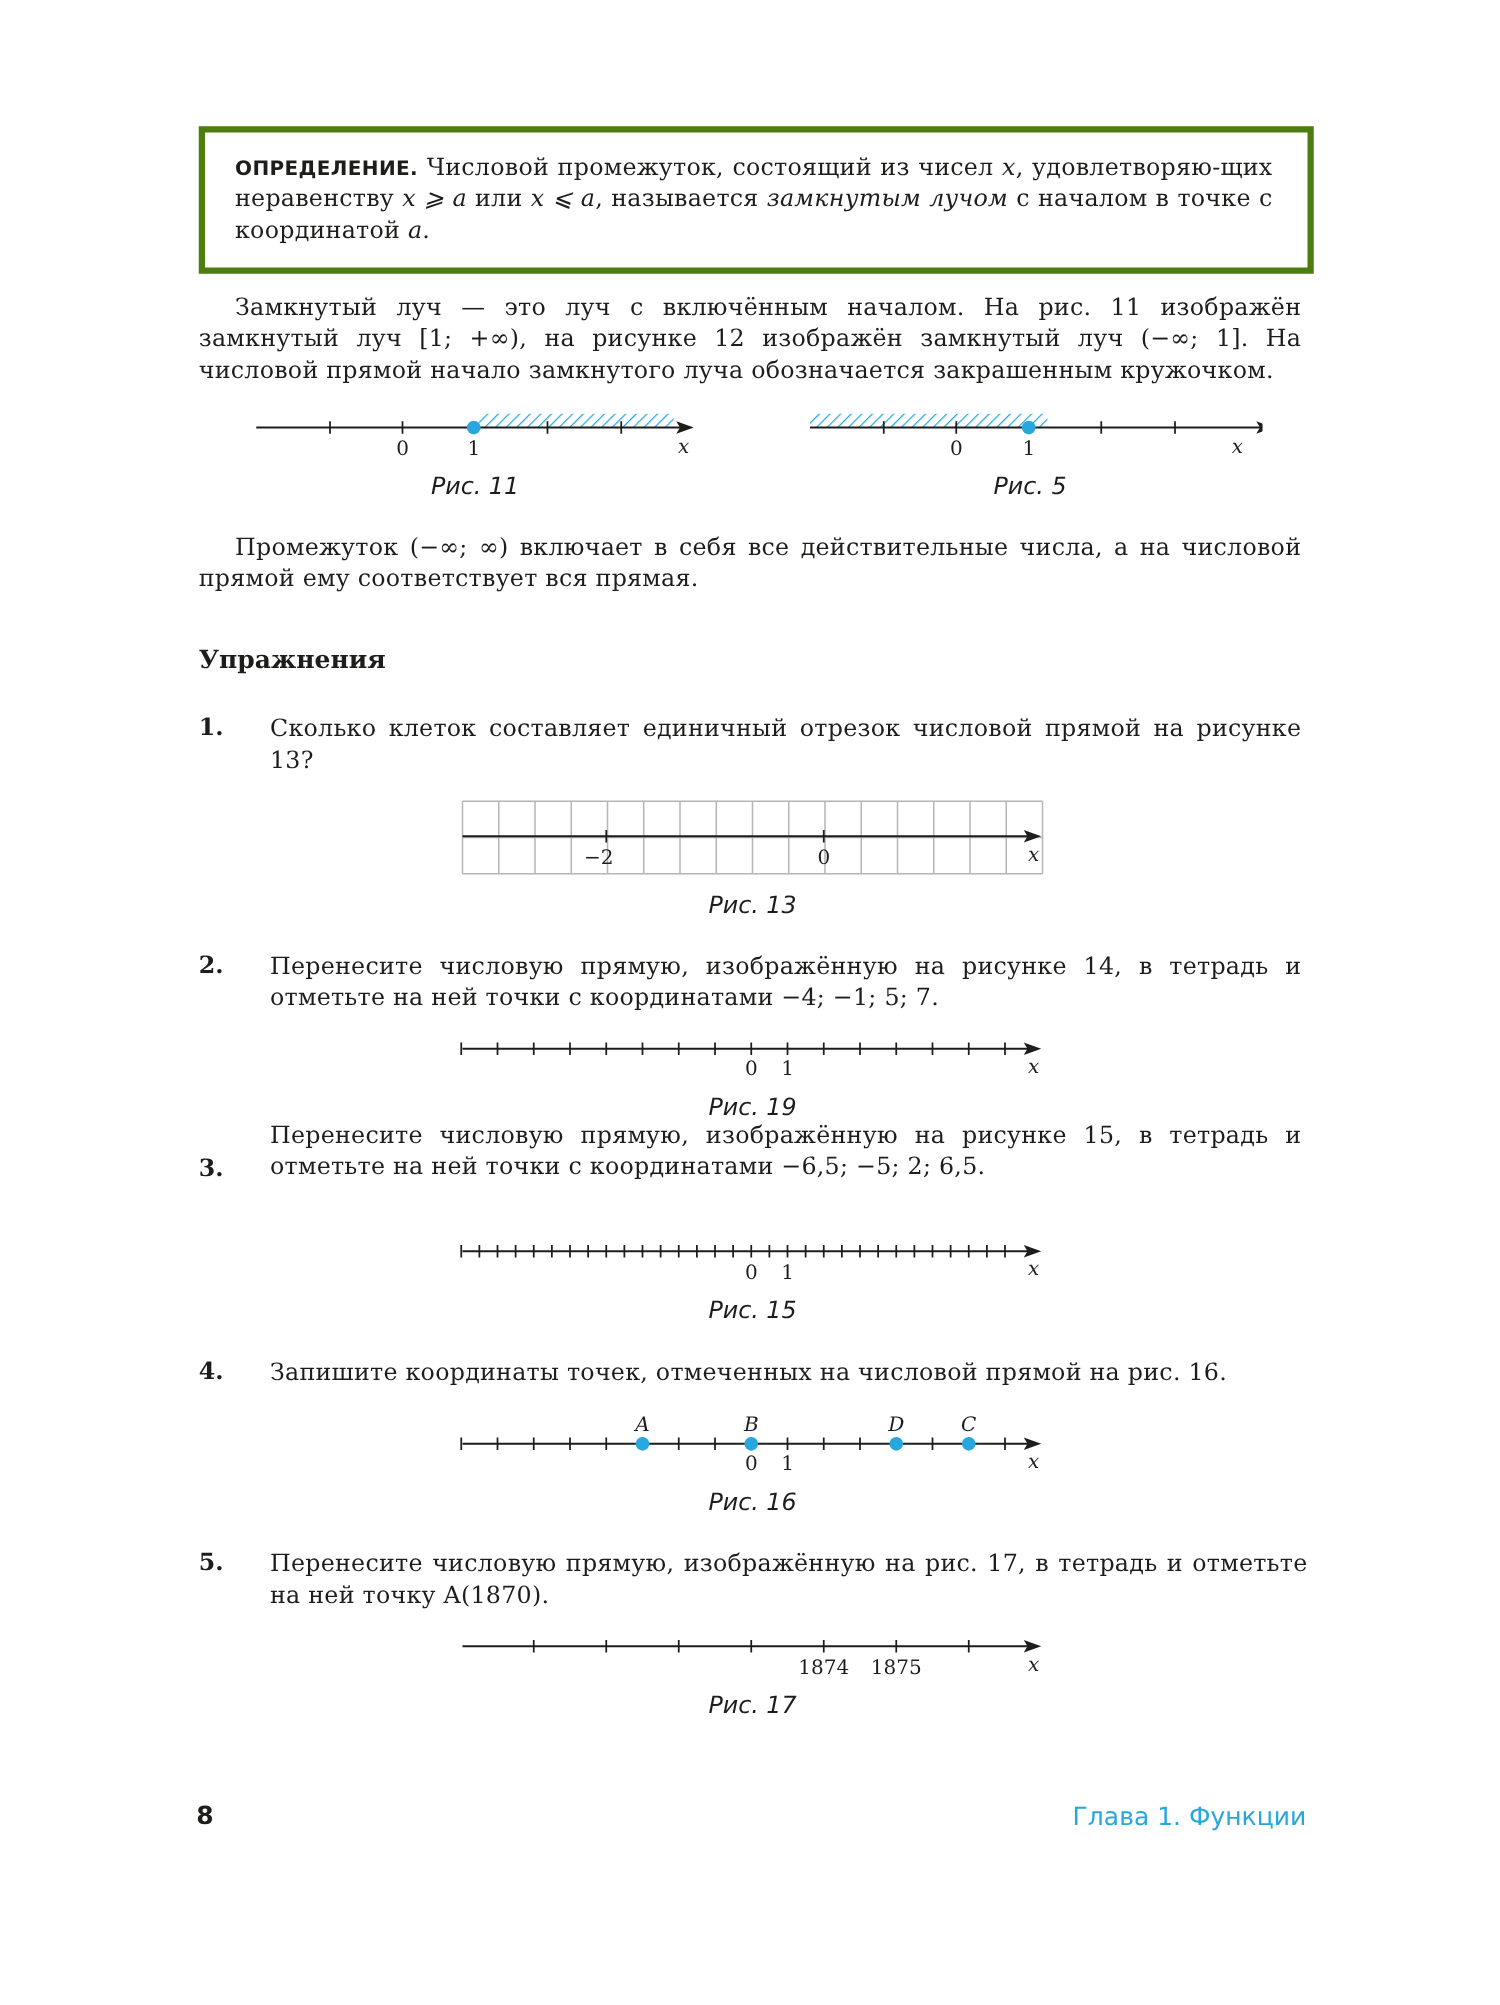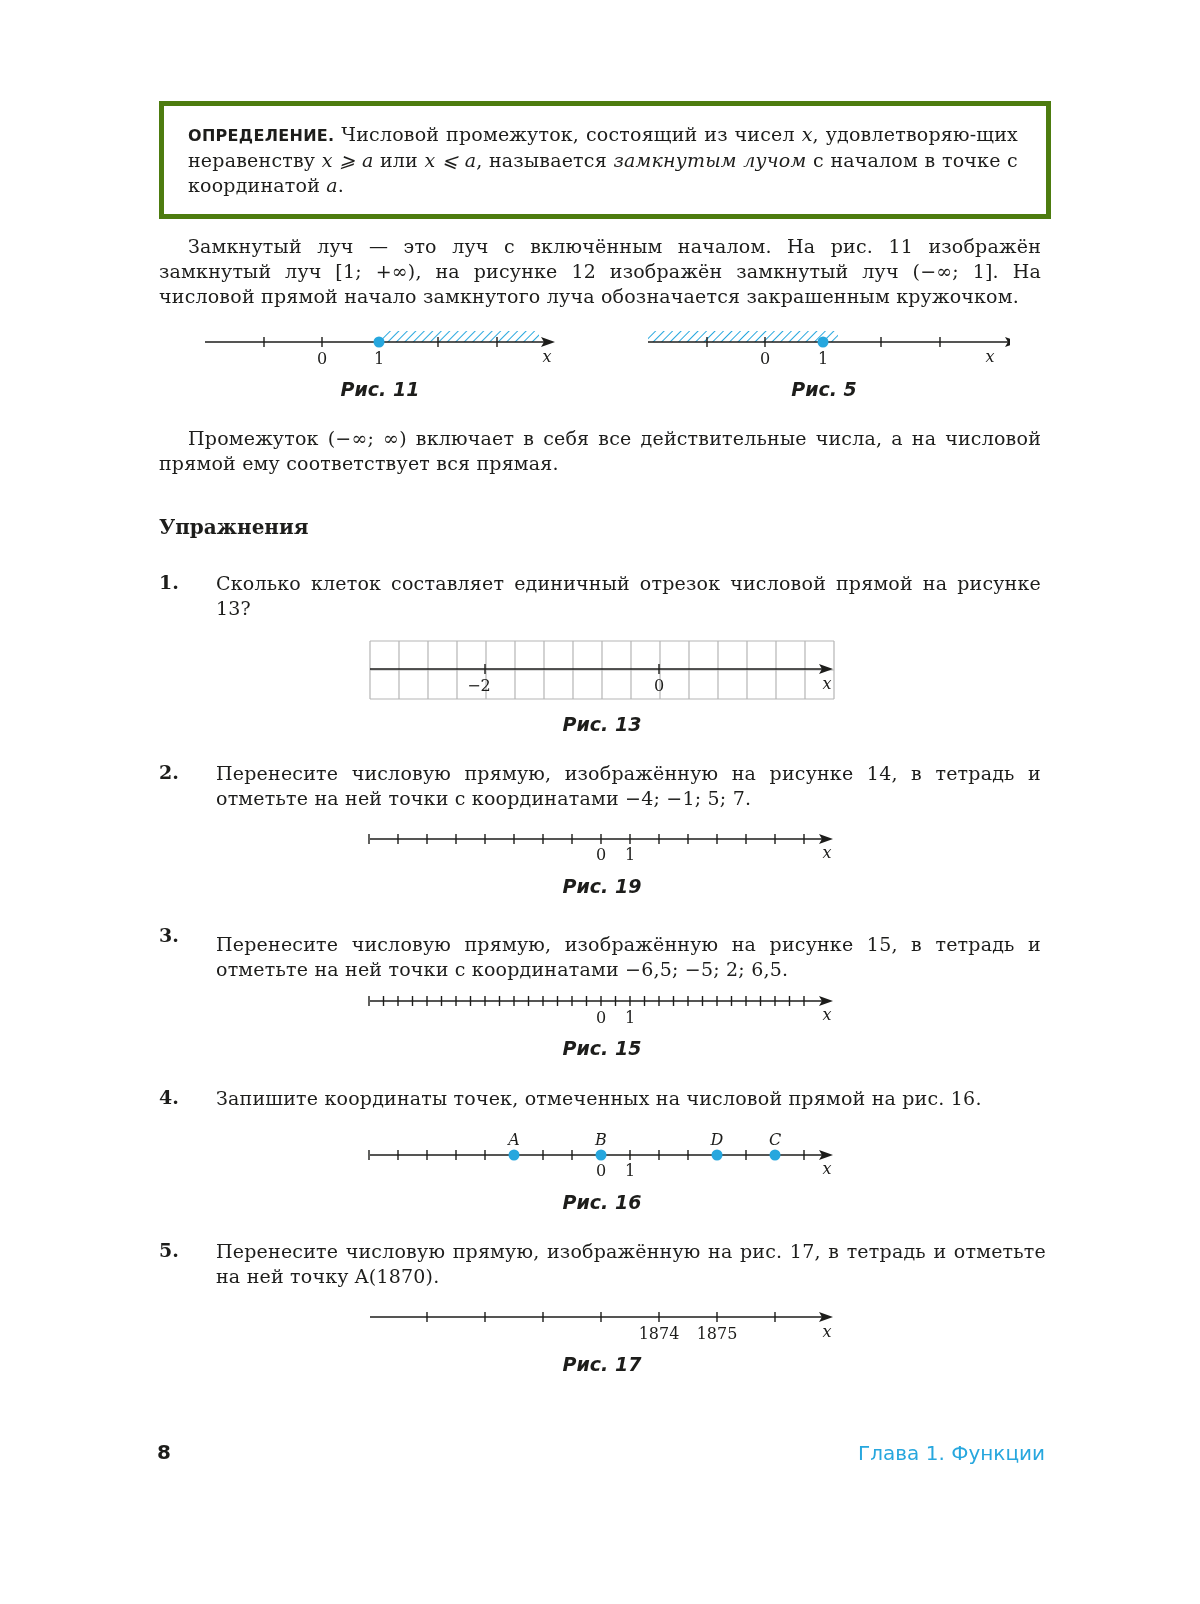--- a/index.html
+++ b/index.html
@@ -5,21 +5,21 @@
   html,body{margin:0;padding:0;background:#ffffff;}
   body{width:1200px;height:1604px;position:relative;overflow:hidden;
        font-family:"DejaVu Serif","Liberation Serif",serif;color:#1d1d1b;}
   .abs{position:absolute;}
   .txt{font-size:19px;line-height:25px;letter-spacing:0.2px;}
   .just{text-align:justify;text-align-last:left;}
   .defbox{left:159px;top:101px;width:882px;height:108px;border:5px solid #4d7c0f;box-sizing:content-box;}
   .defbox .inner{position:absolute;left:24px;top:16px;width:830px;}
   .deflabel{font-family:"DejaVu Sans","Liberation Sans",sans-serif;font-weight:bold;font-size:16px;letter-spacing:0.3px;}
   .it{font-style:italic;}
-  .caption{font-family:"DejaVu Sans","Liberation Sans",sans-serif;font-style:italic;font-size:19px;color:#1d1d1b;text-align:center;font-weight:bold;}
+  .caption{font-family:"DejaVu Sans","Liberation Sans",sans-serif;font-style:italic;font-size:19px;color:#1d1d1b;text-align:center;}
   .heading{font-weight:bold;font-size:20px;}
   .num{font-weight:bold;font-size:19px;}
   .footer-num{font-family:"DejaVu Sans","Liberation Sans",sans-serif;font-weight:bold;font-size:20px;}
   .footer-chap{font-family:"DejaVu Sans","Liberation Sans",sans-serif;font-size:20px;color:#27a7de;}
   svg text{font-family:"DejaVu Serif","Liberation Serif",serif;font-size:16px;fill:#1d1d1b;}
   svg text.ital{font-style:italic;}
 </style>
 </head>
 <body>
 
@@ -134,21 +134,21 @@
       <line x1="410" y1="8" x2="410" y2="18"></line>
       <line x1="439" y1="8" x2="439" y2="18"></line>
     </g>
   <text x="236" y="34" text-anchor="middle">0</text>
   <text x="265" y="34" text-anchor="middle">1</text>
   <text class="ital" x="462" y="32" text-anchor="middle">x</text>
 </svg>
 <div class="abs caption" style="left:502px;top:875px;width:200px;">Рис. 19</div>
 
 <div class="abs num" style="left:159px;top:924px;">3.</div>
-<div class="abs txt just" style="left:216px;top:932px;width:825px;">Перенесите числовую прямую, изображённую на рисунке 15, в тетрадь и отметьте на ней точки с координатами −6,5; −5; 2; 6,5.</div>
+<div class="abs txt just" style="left:216px;top:896px;width:825px;">Перенесите числовую прямую, изображённую на рисунке 15, в тетрадь и отметьте на ней точки с координатами −6,5; −5; 2; 6,5.</div>
 
 <svg class="abs" style="left:365px;top:988px;" width="480" height="46">
   <line x1="5" y1="13" x2="460" y2="13" stroke="#1d1d1b" stroke-width="1.6"></line>
   <polygon points="468,13 454,8 457,13 454,18" fill="#1d1d1b"></polygon>
   <g id="ticks15" stroke="#1d1d1b" stroke-width="1.4">
       <line x1="4" y1="8" x2="4" y2="18"></line>
       <line x1="18.5" y1="8" x2="18.5" y2="18"></line>
       <line x1="33" y1="8" x2="33" y2="18"></line>
       <line x1="47.5" y1="8" x2="47.5" y2="18"></line>
       <line x1="62" y1="8" x2="62" y2="18"></line>

